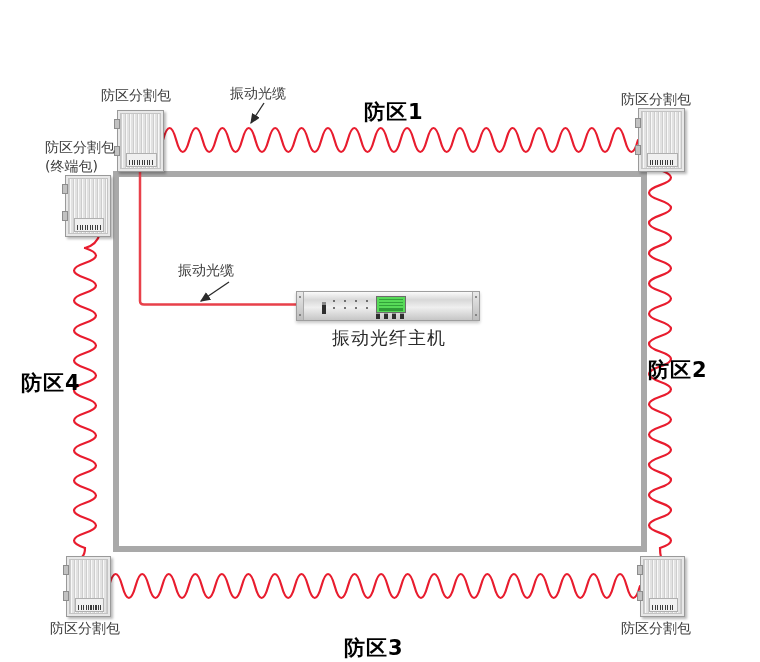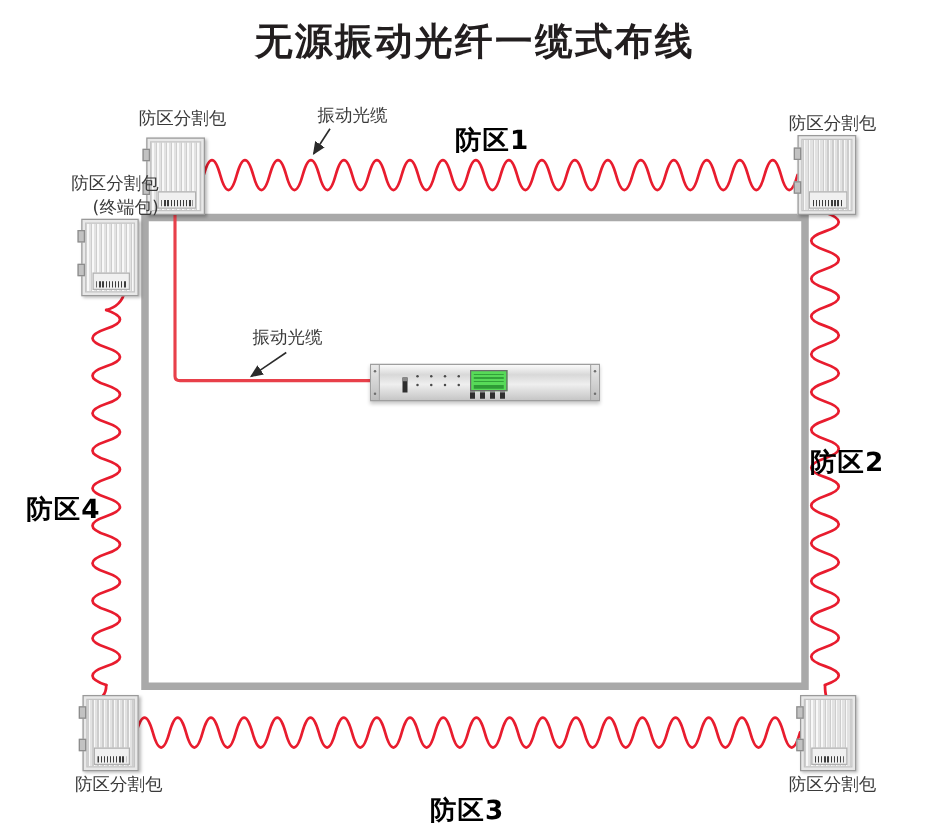--- a/index.html
+++ b/index.html
@@ -8,21 +8,21 @@
 
   .title {
     position:absolute; left:0; top:13px; width:760px;
     text-align:center; font-size:30px; font-weight:bold; color:#221e1f;
     letter-spacing:2px;
   }
 
   svg.layer { position:absolute; left:0; top:0; width:760px; height:662px; }
 
   .small-label {
-    position:absolute; font-size:14px; color:#3a3a3a; text-align:right;
+    position:absolute; font-size:14px; color:#3a3a3a; text-align:left;
     line-height:19px; white-space:nowrap;
   }
   .zone-label {
     position:absolute; font-size:21px; font-weight:bold; color:#000000;
     white-space:nowrap; letter-spacing:1px;
   }
   .host-label {
     position:absolute; left:294px; top:326px; width:190px; text-align:center;
     font-size:18px; font-weight:500; color:#2b2b2b; letter-spacing:1px;
   }
@@ -72,21 +72,20 @@
     background:repeating-linear-gradient(180deg,rgba(6,92,20,0.45) 0 1px,transparent 1px 3px);
   }
   .host .lcd-bar { position:absolute; left:2px; right:2px; bottom:1px; height:3px; background:rgba(6,92,20,0.5); }
   .host .btn { position:absolute; top:21px; width:4px; height:5px; background:#2f2f2f; border-top:1px solid #9a9a9a; }
 </style>
 </head>
 <body>
 
 <div class="canvas">
 
-  <div class="title">无源振动光纤一缆式布线</div>
 
   <svg class="layer" viewBox="0 0 760 662">
     <defs>
       <marker id="arrow" markerWidth="9" markerHeight="8" refX="7" refY="3.5" orient="auto">
         <path d="M0,0 L8,3.5 L0,7 z" fill="#2b2b2b"></path>
       </marker>
     </defs>
 
     <rect x="116" y="174" width="528" height="375" fill="none" stroke="#a9a9a9" stroke-width="6"></rect>
 
@@ -183,19 +182,20 @@
   <div class="small-label" style="left:45px;  top:138px; width:82px;">
     <div>防区分割包</div>
     <div>(终端包)</div>
   </div>
   <div class="small-label" style="left:50px;  top:619px; width:80px;">防区分割包</div>
   <div class="small-label" style="left:621px; top:619px; width:80px;">防区分割包</div>
 
   <div class="small-label" style="left:230px; top:84px;  width:80px;">振动光缆</div>
   <div class="small-label" style="left:178px; top:261px; width:80px;">振动光缆</div>
 
+  <div class="host-label">振动光纤主机</div>
 
   <div class="zone-label" style="left:364px; top:98px;">防区1</div>
   <div class="zone-label" style="left:648px; top:356px;">防区2</div>
   <div class="zone-label" style="left:344px; top:634px;">防区3</div>
-  <div class="zone-label" style="left:21px;  top:393px;">防区4</div>
+  <div class="zone-label" style="left:21px;  top:369px;">防区4</div>
 
 </div>
 
 </body></html>

